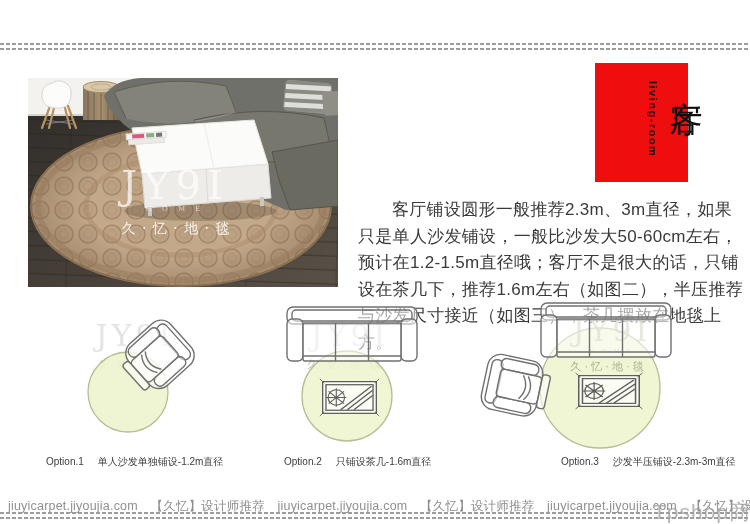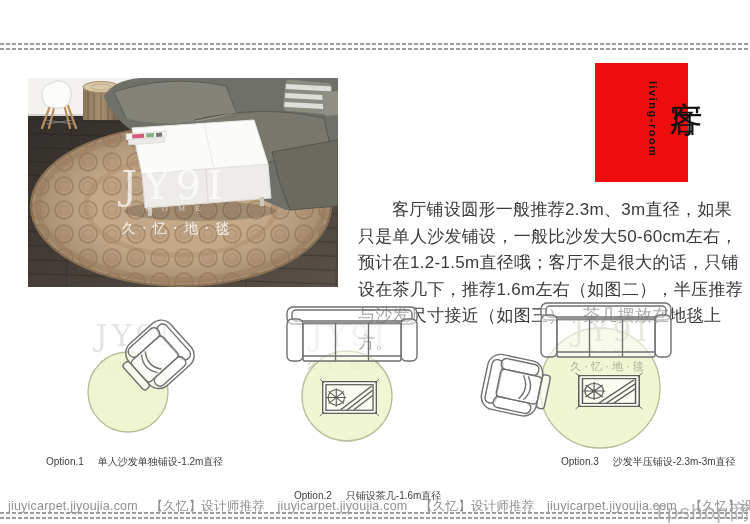--- a/index.html
+++ b/index.html
@@ -21,21 +21,21 @@
   .title-en{position:absolute;left:647px;top:81px;writing-mode:vertical-rl;
             font-size:11px;font-weight:bold;color:#181010;letter-spacing:1.5px;}
   .title-cn{position:absolute;left:663px;top:74px;writing-mode:vertical-rl;
             font-size:33px;color:#101010;letter-spacing:7px;}
 
   .desc{position:absolute;left:358px;top:197px;width:388px;margin:0;
         font-size:17px;line-height:26.5px;color:#3a3a3a;text-indent:2em;letter-spacing:.3px;}
 
   .caption{position:absolute;top:455px;font-size:10px;color:#3c3c3c;white-space:nowrap;}
   .caption .opt{margin-right:14px;}
-  .c1{left:46px;} .c2{left:294px;margin-top:34px;} .c3{left:513px;margin-left:48px;}
+  .c1{left:46px;} .c2{left:284px;} .c3{left:513px;margin-left:48px;}
 
   .footer-line{position:absolute;left:8px;top:498px;width:742px;font-size:12.5px;color:#8f8f8f;
                white-space:nowrap;overflow:hidden;letter-spacing:.2px;}
   .tpshop{position:absolute;left:653px;top:498px;font-size:21px;color:#9f9f9f;opacity:.78;
           letter-spacing:1px;white-space:nowrap;z-index:4;}
 
   .wm-serif{font-family:"DejaVu Serif","Liberation Serif",serif;}
 </style>
 </head>
 <body>

